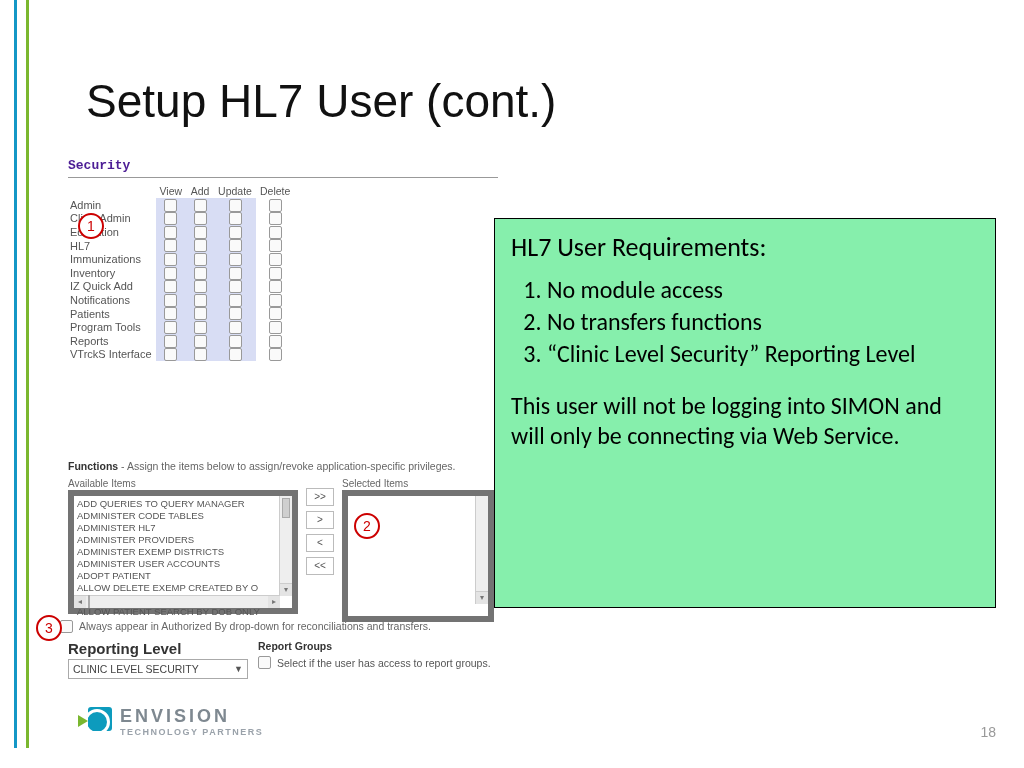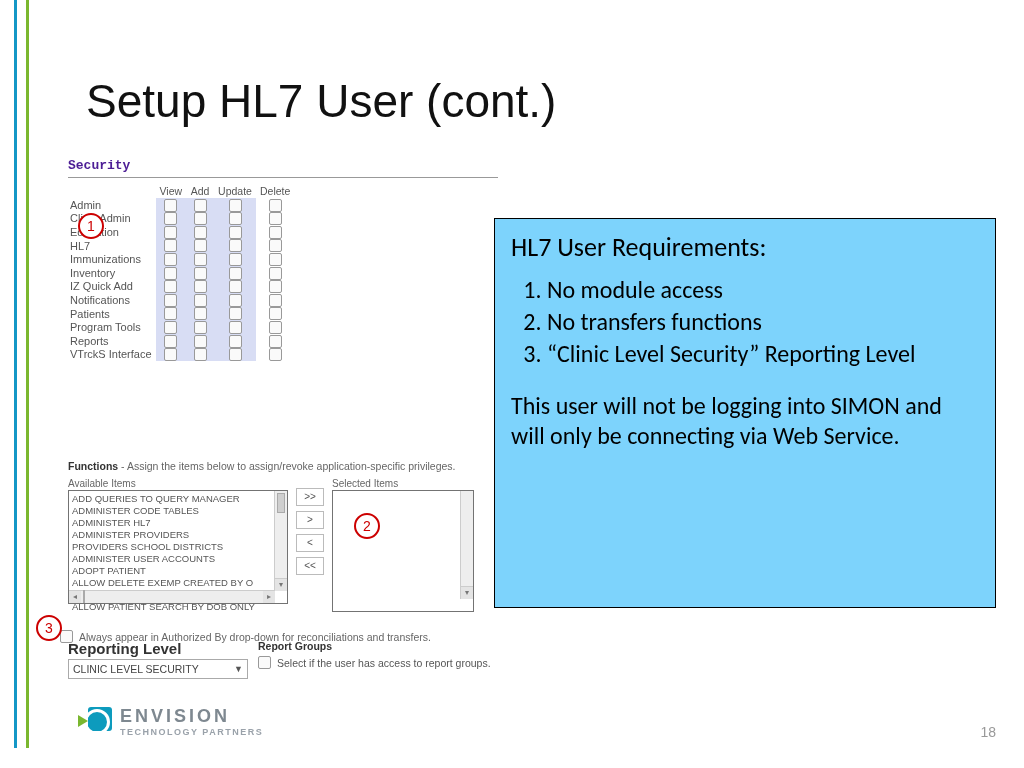--- a/index.html
+++ b/index.html
@@ -56,21 +56,21 @@
 
   .funcs {
     position: absolute; left: 68px; top: 460px; width: 430px;
   }
   .funcs .line { font-size: 10.5px; color: #666; }
   .funcs .line b { color: #333; }
   .dual {
     display: flex; gap: 8px; margin-top: 6px;
   }
   .listbox {
-    border: 1px solid #737373; background: #fff; font-size: 9.5px; line-height: 12px;
+    border: 6px solid #737373; background: #fff; font-size: 9.5px; line-height: 12px;
     color: #555; position: relative;
   }
   .listbox.avail { width: 218px; height: 112px; }
   .listbox.sel { width: 140px; height: 120px; }
   .listbox .items { padding: 2px 3px; white-space: nowrap; overflow: hidden; }
   .listbox .scroll-v {
     position: absolute; right: 0; top: 0; bottom: 12px; width: 12px;
     background: #eee; border-left: 1px solid #ccc;
   }
   .listbox .scroll-v .thumb {
@@ -101,21 +101,21 @@
   .move-btns {
     display: flex; flex-direction: column; gap: 5px; margin-top: 10px;
   }
   .move-btns button {
     width: 28px; height: 18px; font-size: 10px; line-height: 14px;
     border: 1px solid #bbb; background: #fff; color: #555; padding: 0; cursor: pointer;
   }
 
   .auth-line {
     position: absolute; left: 60px; top: 620px; font-size: 10.5px; color: #666;
-    display: flex; align-items: center; gap: 6px; margin-top: 10px;
+    display: flex; align-items: flex-start; gap: 6px;
   }
 
   .report-row {
     position: absolute; left: 68px; top: 640px; font-size: 10.5px; color: #555;
   }
   .report-row .lbl { font-weight: 700; font-size: 15px; color: #333; }
   .select-like {
     display: inline-flex; align-items: center; justify-content: space-between;
     border: 1px solid #aaa; background: #fff; width: 170px; height: 18px;
     font-size: 10.5px; color: #444; padding: 0 4px; margin-top: 2px;
@@ -132,21 +132,21 @@
     color: #c00; font-size: 14px; font-family: Arial;
     display: flex; align-items: center; justify-content: center;
     background: #fff;
   }
   .circ.n1 { left: 78px; top: 213px; }
   .circ.n2 { left: 354px; top: 513px; }
   .circ.n3 { left: 36px;  top: 615px; }
 
   .req-box {
     position: absolute; left: 494px; top: 218px; width: 468px; height: 366px;
-    border: 1.5px solid #000; background: #7dd3fc;
+    border: 1.5px solid #000; background: #86efac;
     padding: 12px 16px 10px 16px;
     font-family: Calibri, Arial, sans-serif; color: #000;
   }
   .req-box .hdr { font-size: 26px; margin-bottom: 12px; }
   .req-box ol { margin: 0 0 0 12px; padding: 0 0 0 24px; font-size: 24px; }
   .req-box ol li { margin-bottom: 2px; line-height: 1.25; }
   .req-box .para { font-size: 24px; margin-top: 22px; line-height: 1.25; }
 
   .footer-logo {
     position: absolute; left: 78px; top: 705px; display: flex; align-items: center; gap: 8px;
@@ -299,21 +299,21 @@
     </div>
     <div class="dual">
       <div>
         <div class="list-hdr">Available Items</div>
         <div class="listbox avail">
           <div class="items" id="avail-items">
               <div>ADD QUERIES TO QUERY MANAGER</div>
               <div>ADMINISTER CODE TABLES</div>
               <div>ADMINISTER HL7</div>
               <div>ADMINISTER PROVIDERS</div>
-              <div>PROVIDERS SCHOOL DISTRICTS</div>
+              <div>ADMINISTER EXEMP DISTRICTS</div>
               <div>ADMINISTER USER ACCOUNTS</div>
               <div>ADOPT PATIENT</div>
               <div>ALLOW DELETE EXEMP CREATED BY O</div>
               <div>ALLOW DELETE VACC CREATED BY OTH</div>
               <div>ALLOW PATIENT SEARCH BY DOB ONLY</div>
             </div>
           <div class="scroll-v">
             <div class="thumb"></div>
             <div class="arr-down">▾</div>
           </div>

